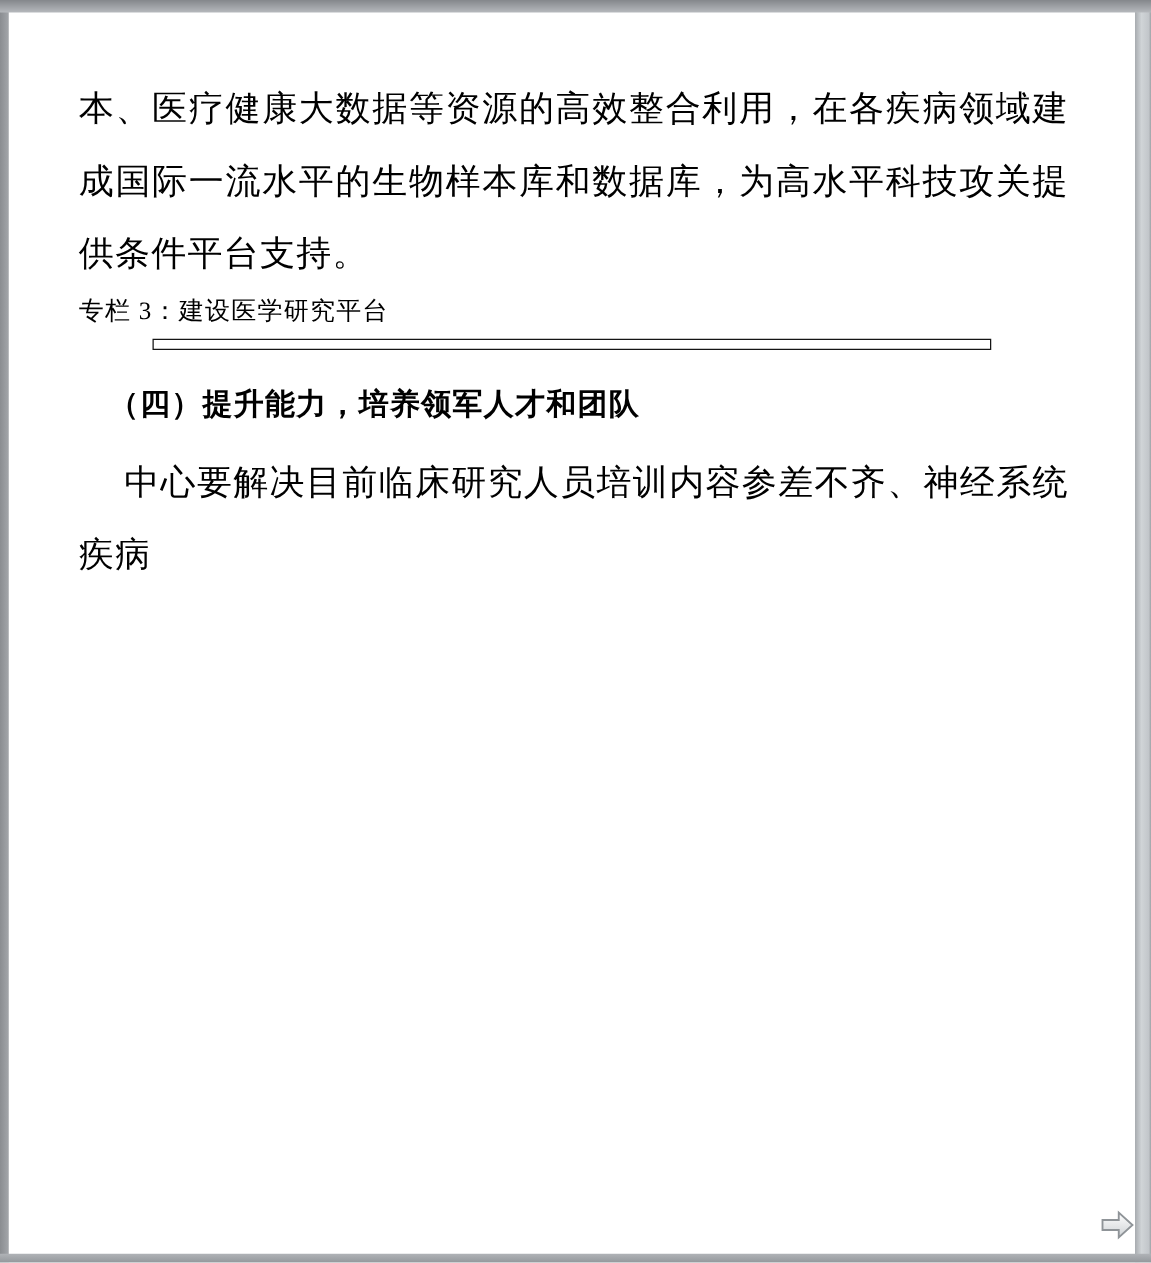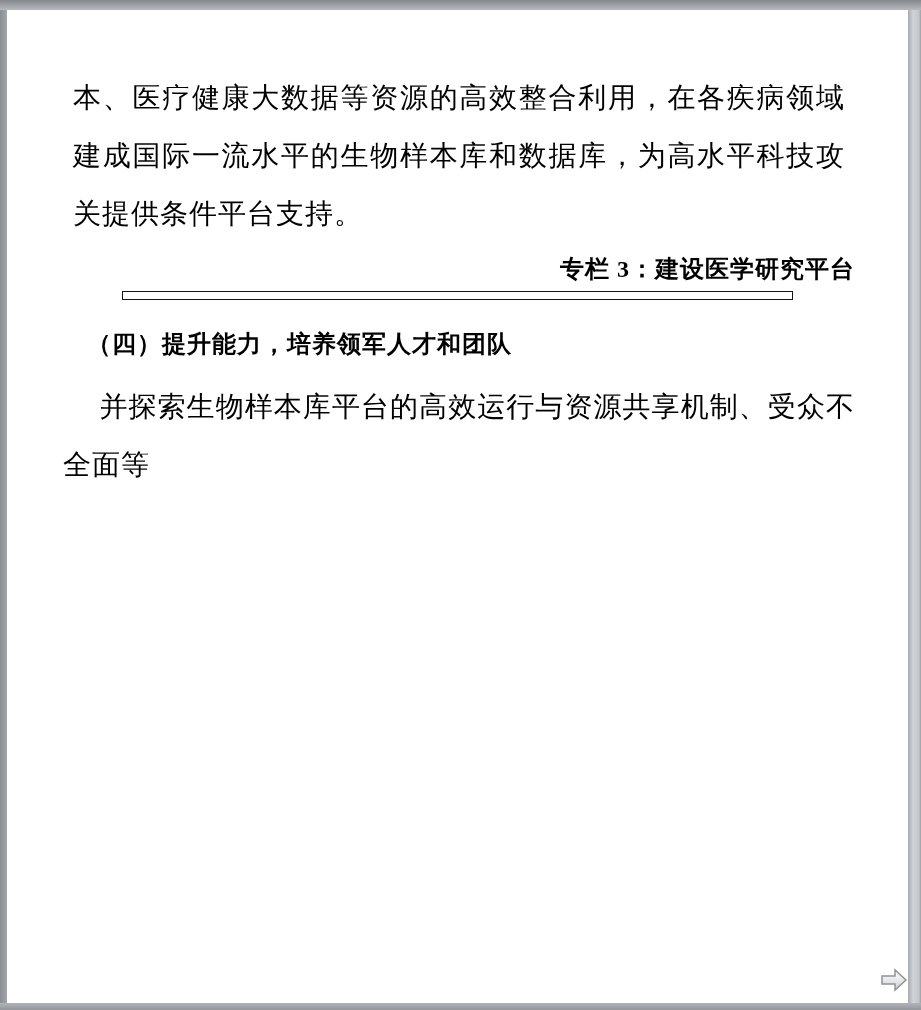--- a/index.html
+++ b/index.html
@@ -40,32 +40,32 @@
   .page {
     position: absolute;
     left: 7px; top: 10px; right: 13px; bottom: 7px;
     background: #ffffff;
     padding: 49px 53px 0 56px;
     box-sizing: border-box;
     color: #000000;
     z-index: 1;
   }
   .body-text {
-    margin: 10px;
+    margin: 0;
     font-size: 28px;
     line-height: 58px;
     text-align: justify;
     letter-spacing: 1px;
   }
   .box-title {
     margin: -2px 0 4px 0;
-    font-size: 24px;
+    font-size: 20px;
     line-height: 36px;
-    font-weight: bold;
-    text-align: right;
+    font-weight: normal;
+    text-align: left;
     letter-spacing: 1px;
   }
   .callout-box {
     box-sizing: border-box;
     width: 671px;
     margin-left: 59px;
     border: 1px solid #141414;
     padding: 5px 10px 2px 12px;
   }
   .box-para {
@@ -115,21 +115,21 @@
 
     <h3 class="box-title">专栏 3：建设医学研究平台</h3>
 
     <div class="callout-box">
 
 
     </div>
 
     <h4 class="section-heading">（四）提升能力，培养领军人才和团队</h4>
 
-    <p class="body-text section-para">并探索生物样本库平台的高效运行与资源共享机制、受众不全面等</p>
+    <p class="body-text section-para">中心要解决目前临床研究人员培训内容参差不齐、神经系统疾病</p>
 
   </div>
 
   <div class="next-arrow">
     <svg width="30" height="28" viewBox="0 0 30 28" xmlns="http://www.w3.org/2000/svg">
       <defs>
         <linearGradient id="arrowGrad" x1="0" y1="0" x2="0" y2="1">
           <stop offset="0" stop-color="#ffffff"></stop>
           <stop offset="1" stop-color="#ced2d5"></stop>
         </linearGradient>

